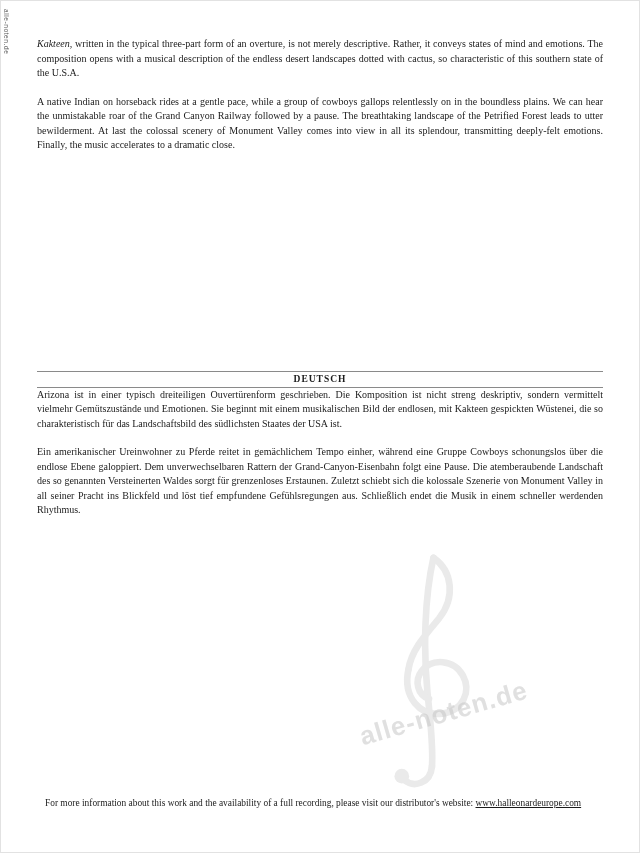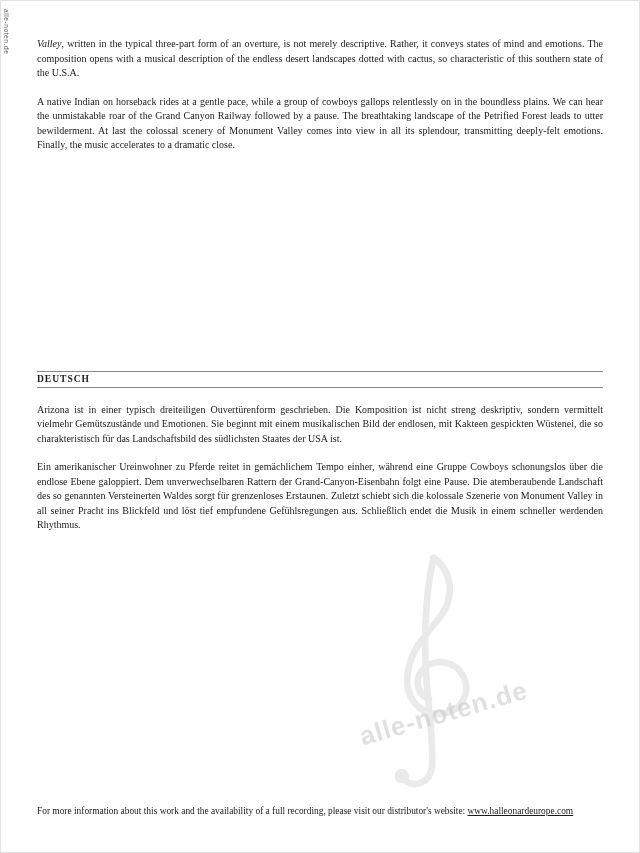--- a/index.html
+++ b/index.html
@@ -65,40 +65,40 @@
     letter-spacing: 0;
   }
   p.body {
     font-size: 10px;
     line-height: 14.5px;
     margin: 0 0 14px 0;
     text-align: justify;
   }
   .deutsch {
     margin-top: 218px;
-    margin-bottom: 15px;
     border-top: 1px solid #8a8a8a;
     border-bottom: 1px solid #8a8a8a;
     padding: 2px 0 3px 0;
+    text-align: center;
   }
   .deutsch-label {
     font-size: 9.5px;
     font-weight: bold;
     letter-spacing: 1px;
   }
   .footer {
     position: absolute;
     left: 36px;
     right: 36px;
     bottom: 33px;
     z-index: 1;
     font-size: 9.4px;
     line-height: 15px;
   }
-  .footer p { margin: 0; }
+  .footer p { margin: 8px; }
   .footer-en { white-space: nowrap; overflow: hidden; }
   .footer-de { text-align: justify; }
   a.link {
     color: inherit;
     text-decoration: underline;
     cursor: pointer;
   }
 </style>
 </head>
 <body>
@@ -116,21 +116,21 @@
         <path d="M 84 300 C 82 322, 60 330, 46 318"></path>
       </g>
       <circle cx="43" cy="313" r="10" fill="#eaeaea"></circle>
     </svg>
     <div class="wm-text">alle-noten.de</div>
   </div>
 
   <div class="content">
 
 
-    <p class="body"><i>Valley</i><span>, written in the typical three-part form of an overture, is not merely descriptive. Rather, it conveys states of mind and emotions. The composition opens with a musical description of the endless desert landscapes dotted with cactus, so characteristic of this southern state of the U.S.A.</span></p>
+    <p class="body"><i>Kakteen</i><span>, written in the typical three-part form of an overture, is not merely descriptive. Rather, it conveys states of mind and emotions. The composition opens with a musical description of the endless desert landscapes dotted with cactus, so characteristic of this southern state of the U.S.A.</span></p>
 
     <p class="body">A native Indian on horseback rides at a gentle pace, while a group of cowboys gallops relentlessly on in the boundless plains. We can hear the unmistakable roar of the Grand Canyon Railway followed by a pause. The breathtaking landscape of the Petrified Forest leads to utter bewilderment. At last the colossal scenery of Monument Valley comes into view in all its splendour, transmitting deeply-felt emotions. Finally, the music accelerates to a dramatic close.</p>
 
     <div class="deutsch">
       <div class="deutsch-label">DEUTSCH</div>
     </div>
 
     <p class="body">Arizona ist in einer typisch dreiteiligen Ouvertürenform geschrieben. Die Komposition ist nicht streng deskriptiv, sondern vermittelt vielmehr Gemütszustände und Emotionen. Sie beginnt mit einem musikalischen Bild der endlosen, mit Kakteen gespickten Wüstenei, die so charakteristisch für das Landschaftsbild des südlichsten Staates der USA ist.</p>
 
     <p class="body">Ein amerikanischer Ureinwohner zu Pferde reitet in gemächlichem Tempo einher, während eine Gruppe Cowboys schonungslos über die endlose Ebene galoppiert. Dem unverwechselbaren Rattern der Grand-Canyon-Eisenbahn folgt eine Pause. Die atemberaubende Landschaft des so genannten Versteinerten Waldes sorgt für grenzenloses Erstaunen. Zuletzt schiebt sich die kolossale Szenerie von Monument Valley in all seiner Pracht ins Blickfeld und löst tief empfundene Gefühlsregungen aus. Schließlich endet die Musik in einem schneller werdenden Rhythmus.</p>

